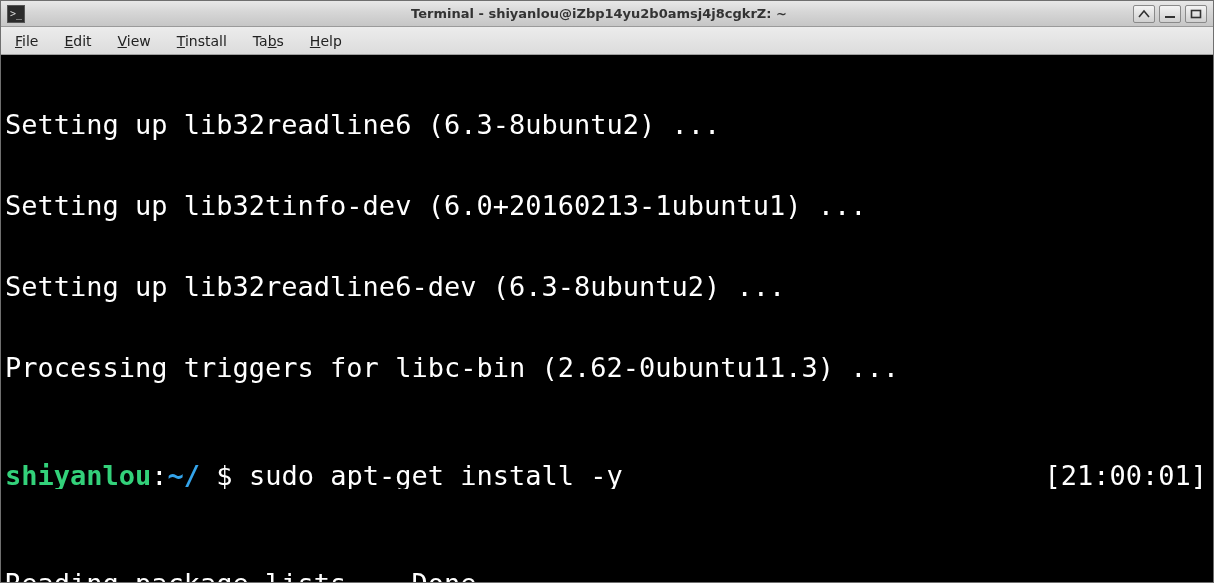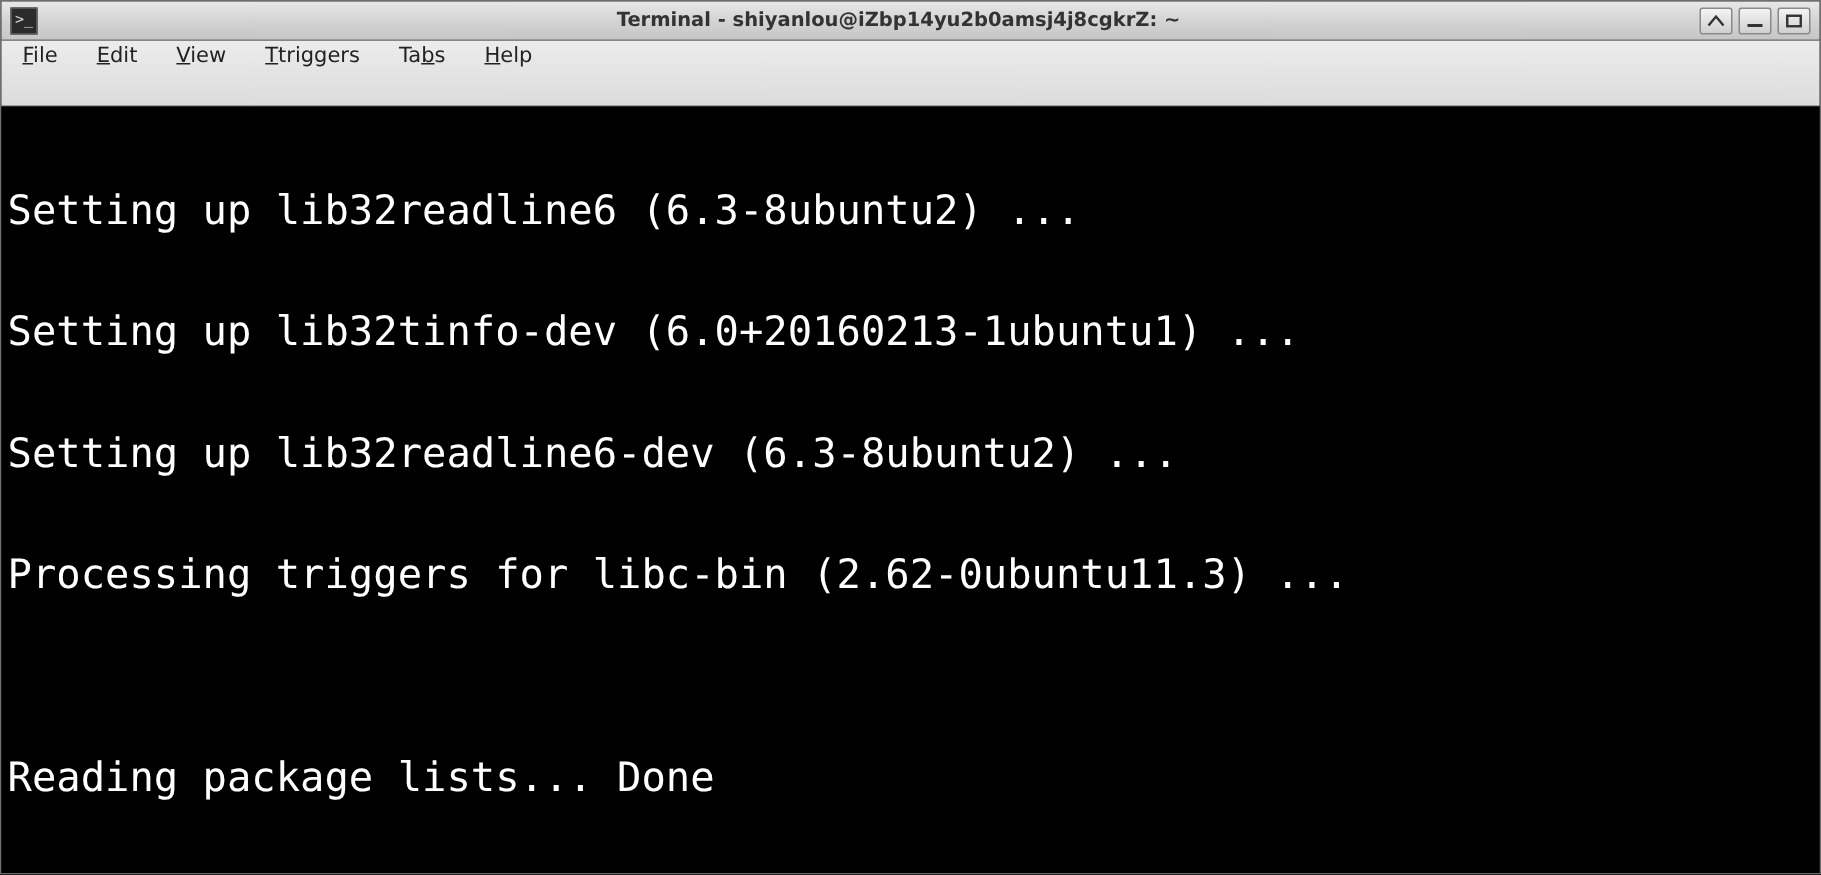--- a/index.html
+++ b/index.html
@@ -46,24 +46,24 @@
     width: 22px; height: 18px;
     background: linear-gradient(to bottom, #f4f4f4, #d0d0d0);
     border: 1px solid #8a8a8a;
     border-radius: 2px;
     display: flex; align-items: center; justify-content: center;
     font-size: 12px; line-height: 1;
     color: #333;
   }
   .win-btn svg { display:block; }
   .menubar {
-    height: 44px;
+    height: 28px;
     background: linear-gradient(to bottom,#ececec,#dcdcdc);
     border-bottom: 1px solid #a0a0a0;
-    display: flex; align-items: flex-start;
+    display: flex; align-items: center;
     padding: 0 8px; gap: 14px;
     font-size: 14px; color: #222;
   }
   .menu-item { padding: 2px 6px; }
   .menu-item .ul { text-decoration: underline; }
   .terminal {
     flex: 1;
     background: #000;
     color: #fff;
     font-family: "DejaVu Sans Mono","Liberation Mono","Menlo","Consolas",monospace;
@@ -106,31 +106,35 @@
             <rect x="1.5" y="1.5" width="9" height="7" fill="none" stroke="#333" stroke-width="1.6"></rect>
           </svg>
       </div>
     </div>
   </div>
 
   <div class="menubar">
     <div class="menu-item"><span class="ul">F</span><span>ile</span></div>
     <div class="menu-item"><span class="ul">E</span><span>dit</span></div>
     <div class="menu-item"><span class="ul">V</span><span>iew</span></div>
-    <div class="menu-item"><span class="ul">T</span><span>triggers</span></div>
+    <div class="menu-item"><span class="ul">T</span><span>install</span></div>
     <div class="menu-item"><span>Ta</span><span class="ul">b</span><span>s</span></div>
     <div class="menu-item"><span class="ul">H</span><span>elp</span></div>
   </div>
 
   <div class="terminal">
     <div class="plain">Setting up lib32readline6 (6.3-8ubuntu2) ...</div>
     <div class="plain">Setting up lib32tinfo-dev (6.0+20160213-1ubuntu1) ...</div>
     <div class="plain">Setting up lib32readline6-dev (6.3-8ubuntu2) ...</div>
     <div class="plain">Processing triggers for libc-bin (2.62-0ubuntu11.3) ...</div>
 
+    <div class="row">
+      <div class="left"><span class="user">shiyanlou</span><span class="plain">:</span><span class="path">~/</span><span class="plain"> $ </span><span class="cmd">sudo apt-get install -y</span></div>
+      <div class="right ts">[21:00:01]</div>
+    </div>
 
     <div class="plain">Reading package lists... Done</div>
     
     
     
     
     
     
     
     

